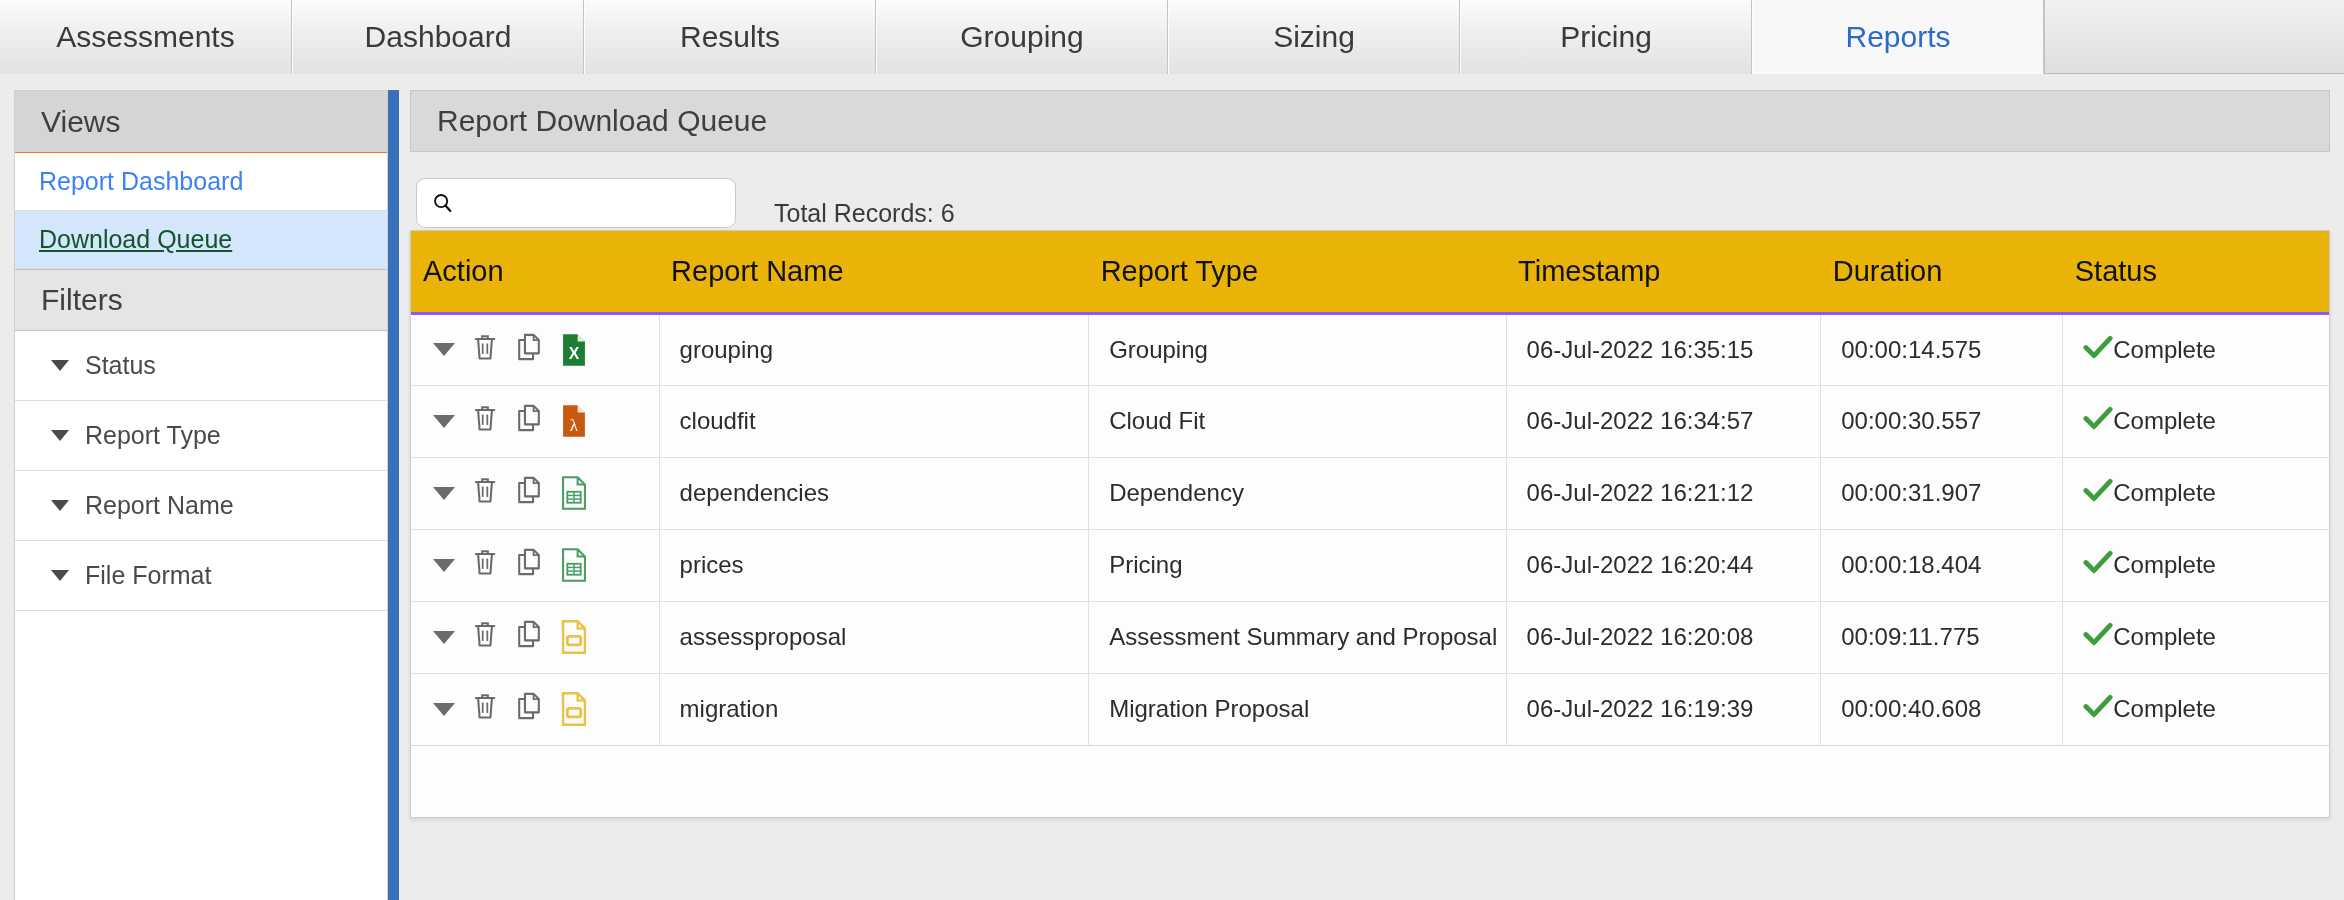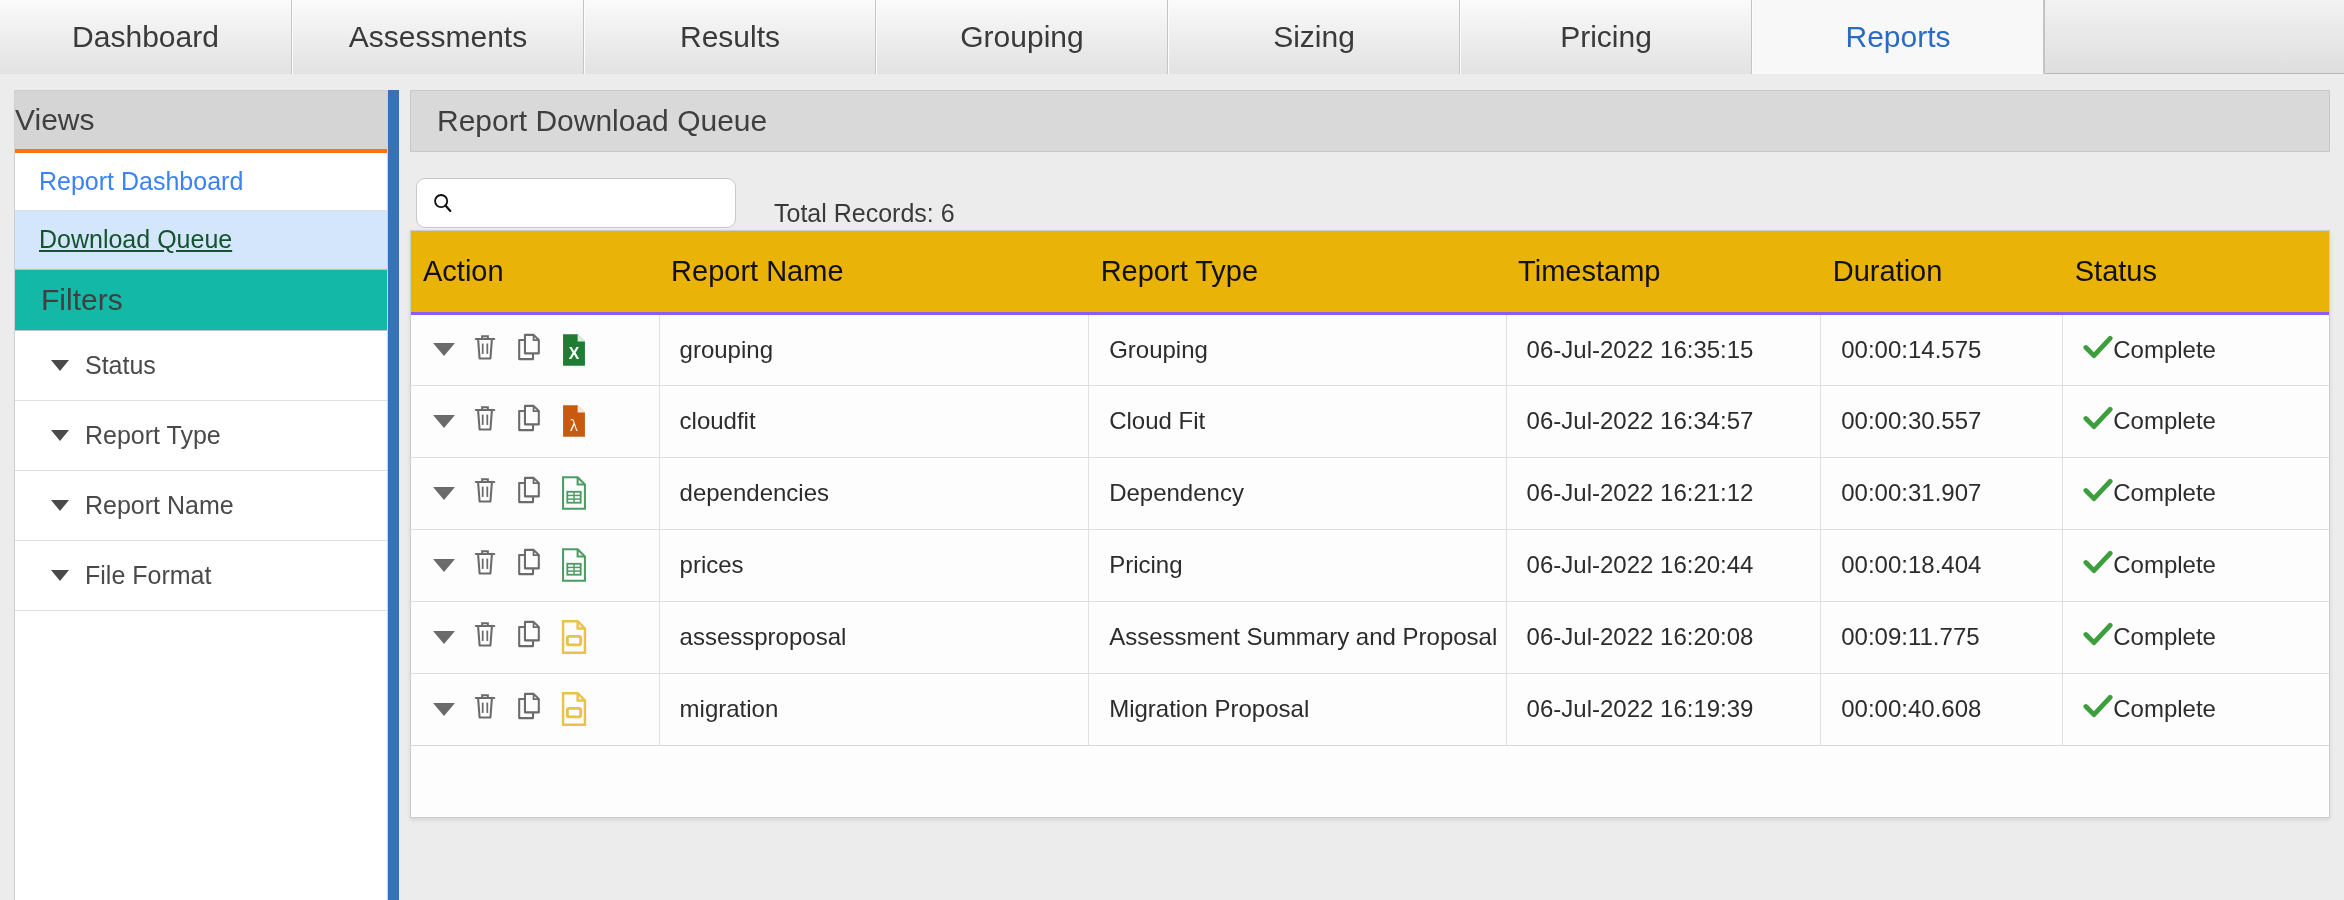--- a/index.html
+++ b/index.html
@@ -64,23 +64,24 @@
     top: 90px;
     width: 374px;
     bottom: 0;
     background: #ffffff;
     border: 1px solid #cfcfcf;
     border-bottom: none;
   }
   .panel-header {
     height: 62px;
     background: #d5d5d5;
-    border-bottom: 4px solid #f97316;
-    display: flex;
-    align-items: center;
+    border-bottom: 1px solid #f97316;
+    display: flex;
+    align-items: center;
+    padding-left: 26px;
     font-size: 30px;
     color: #404040;
   }
   .views-item {
     height: 58px;
     display: flex;
     align-items: center;
     padding-left: 24px;
     font-size: 25px;
     color: #3b82f6;
@@ -88,21 +89,21 @@
     background: #ffffff;
     cursor: pointer;
   }
   .views-item.selected {
     background: #d3e6fb;
     color: #14532d;
     text-decoration: underline;
   }
   .filters-header {
     height: 62px;
-    background: #14b8a6;
+    background: #e5e5e5;
     border-top: 1px solid #c2c2c2;
     border-bottom: 1px solid #c2c2c2;
     display: flex;
     align-items: center;
     padding-left: 26px;
     font-size: 30px;
     color: #404040;
   }
   .filter-item {
     height: 70px;
@@ -259,24 +260,24 @@
     border-top: 1px solid #d8d8d8;
   }
 </style>
 </head>
 <body>
 
 <div id="app">
 
   <div class="tabbar">
     <div class="tab">
+        <span>Assessments</span>
+      </div>
+    <div class="tab">
         <span>Dashboard</span>
-      </div>
-    <div class="tab">
-        <span>Assessments</span>
       </div>
     <div class="tab">
         <span>Results</span>
       </div>
     <div class="tab">
         <span>Grouping</span>
       </div>
     <div class="tab">
         <span>Sizing</span>
       </div>

